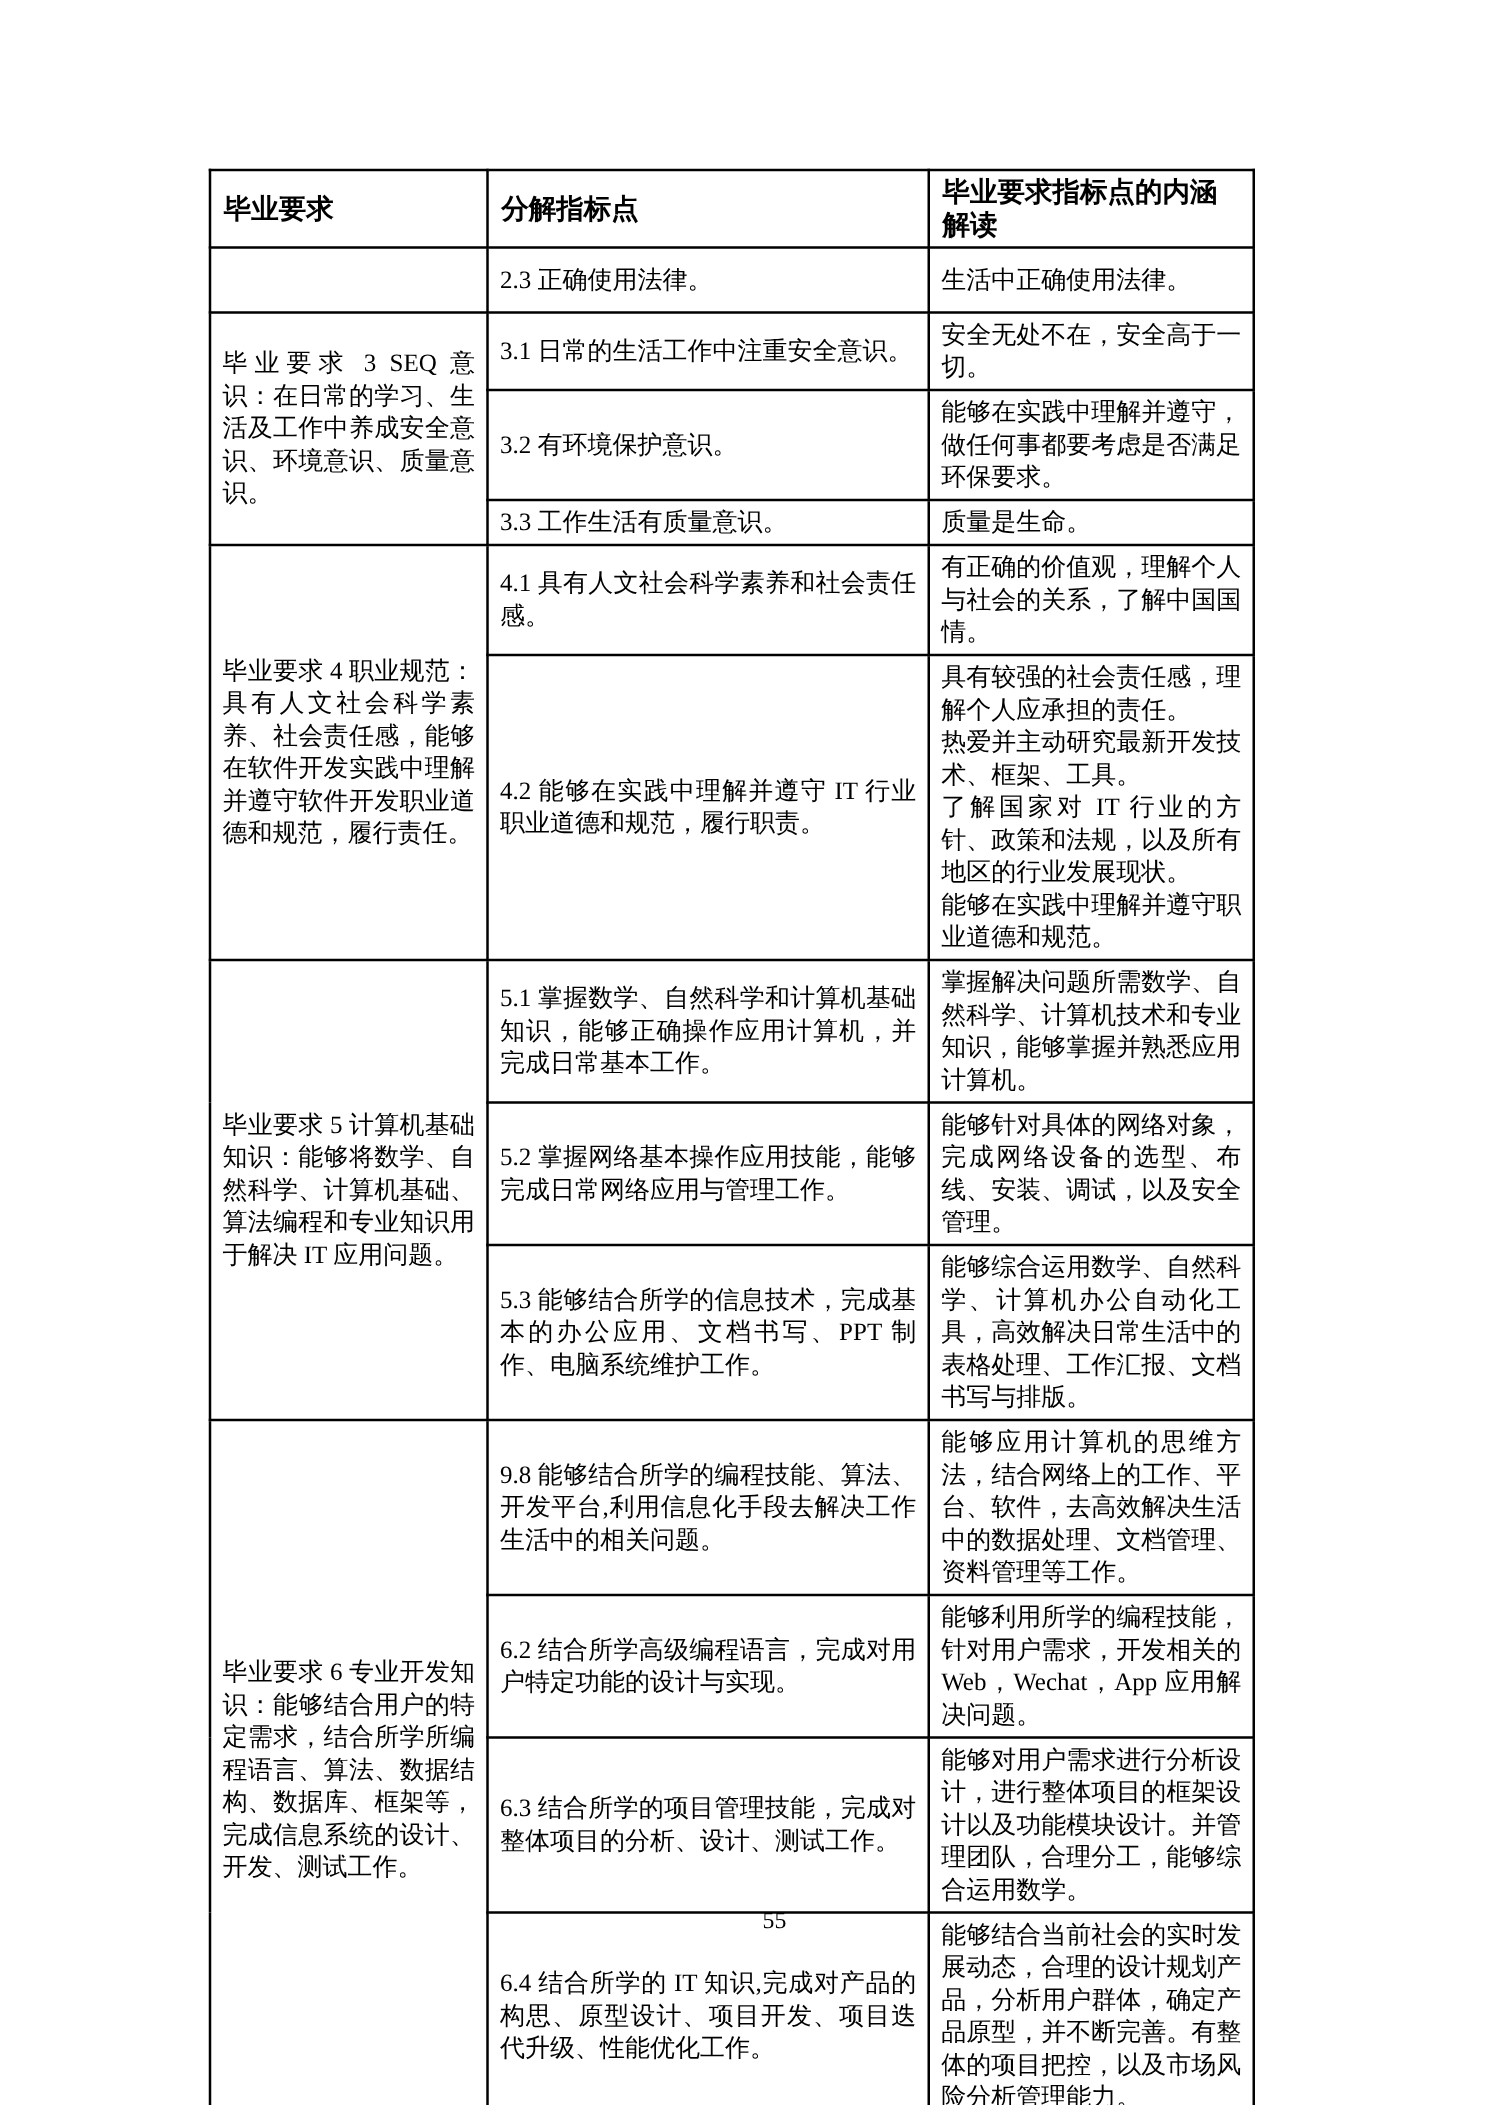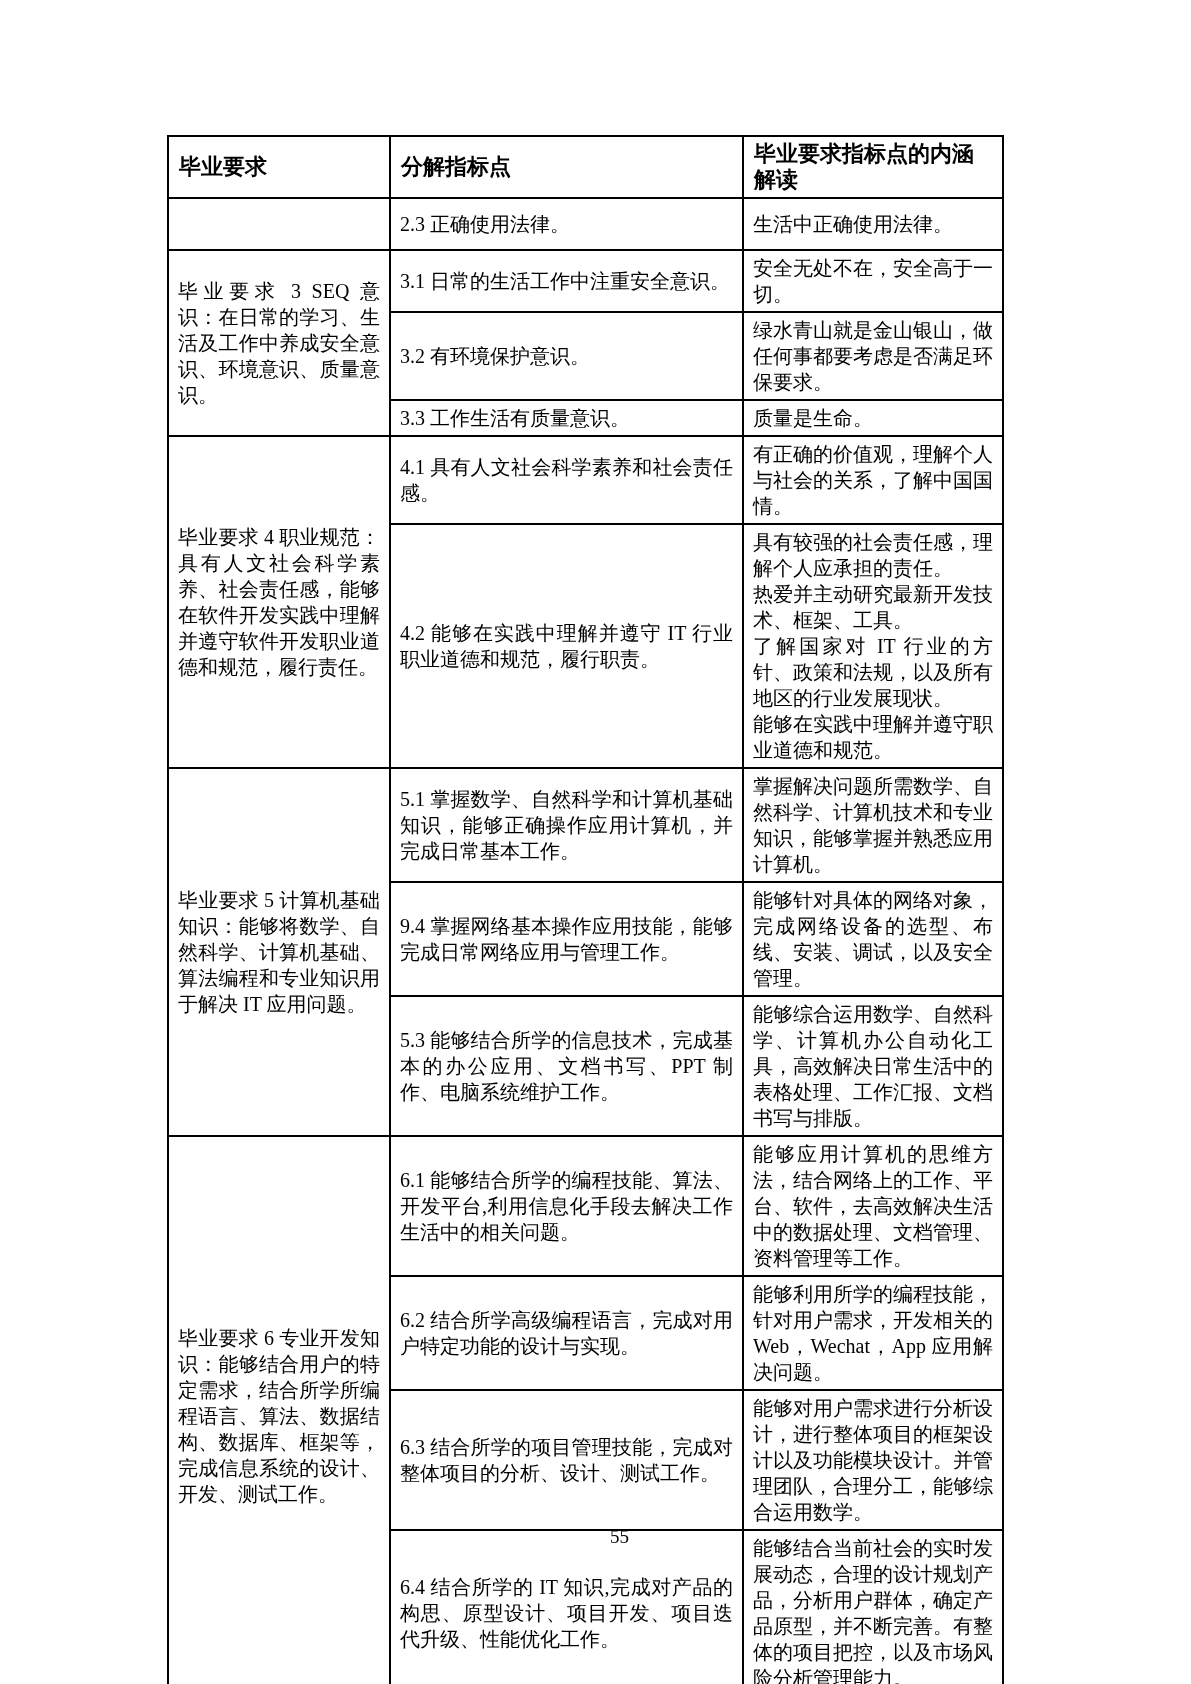--- a/index.html
+++ b/index.html
@@ -78,21 +78,21 @@
       <td class="int">生活中正确使用法律。</td>
     </tr>
 
     <tr style="height:58px">
       <td class="req" rowspan="3">毕业要求 3 SEQ 意识：在日常的学习、生活及工作中养成安全意识、环境意识、质量意识。</td>
       <td class="ind">3.1 日常的生活工作中注重安全意识。</td>
       <td class="int">安全无处不在，安全高于一切。</td>
     </tr>
     <tr style="height:57px">
       <td class="ind">3.2 有环境保护意识。</td>
-      <td class="int">绿水青山就是金山银山，做任何事都要考虑是否满足环保要求。</td>
+      <td class="int">能够在实践中理解并遵守，做任何事都要考虑是否满足环保要求。</td>
     </tr>
     <tr style="height:29px">
       <td class="ind">3.3 工作生活有质量意识。</td>
       <td class="int">质量是生命。</td>
     </tr>
 
     <tr style="height:57px">
       <td class="req" rowspan="2">毕业要求 4 职业规范：具有人文社会科学素养、社会责任感，能够在软件开发实践中理解并遵守软件开发职业道德和规范，履行责任。</td>
       <td class="ind">4.1 具有人文社会科学素养和社会责任感。</td>
       <td class="int">有正确的价值观，理解个人与社会的关系，了解中国国情。</td>
@@ -104,31 +104,31 @@
 了解国家对 IT 行业的方针、政策和法规，以及所有地区的行业发展现状。
 能够在实践中理解并遵守职业道德和规范。</td>
     </tr>
 
     <tr style="height:82px">
       <td class="req" rowspan="3">毕业要求 5 计算机基础知识：能够将数学、自然科学、计算机基础、算法编程和专业知识用于解决 IT 应用问题。</td>
       <td class="ind">5.1 掌握数学、自然科学和计算机基础知识，能够正确操作应用计算机，并完成日常基本工作。</td>
       <td class="int">掌握解决问题所需数学、自然科学、计算机技术和专业知识，能够掌握并熟悉应用计算机。</td>
     </tr>
     <tr style="height:84px">
-      <td class="ind">9.4 掌握网络基本操作应用技能，能够完成日常网络应用与管理工作。</td>
+      <td class="ind">5.2 掌握网络基本操作应用技能，能够完成日常网络应用与管理工作。</td>
       <td class="int">能够针对具体的网络对象，完成网络设备的选型、布线、安装、调试，以及安全管理。</td>
     </tr>
     <tr style="height:92px">
       <td class="ind">5.3 能够结合所学的信息技术，完成基本的办公应用、文档书写、PPT 制作、电脑系统维护工作。</td>
       <td class="int">能够综合运用数学、自然科学、计算机办公自动化工具，高效解决日常生活中的表格处理、工作汇报、文档书写与排版。</td>
     </tr>
 
     <tr style="height:109px">
       <td class="req" rowspan="4">毕业要求 6 专业开发知识：能够结合用户的特定需求，结合所学所编程语言、算法、数据结构、数据库、框架等，完成信息系统的设计、开发、测试工作。</td>
-      <td class="ind">6.1 能够结合所学的编程技能、算法、开发平台,利用信息化手段去解决工作生活中的相关问题。</td>
+      <td class="ind">9.8 能够结合所学的编程技能、算法、开发平台,利用信息化手段去解决工作生活中的相关问题。</td>
       <td class="int">能够应用计算机的思维方法，结合网络上的工作、平台、软件，去高效解决生活中的数据处理、文档管理、资料管理等工作。</td>
     </tr>
     <tr style="height:82px">
       <td class="ind">6.2 结合所学高级编程语言，完成对用户特定功能的设计与实现。</td>
       <td class="int">能够利用所学的编程技能，针对用户需求，开发相关的 Web，Wechat，App 应用解决问题。</td>
     </tr>
     <tr style="height:93px">
       <td class="ind">6.3 结合所学的项目管理技能，完成对整体项目的分析、设计、测试工作。</td>
       <td class="int">能够对用户需求进行分析设计，进行整体项目的框架设计以及功能模块设计。并管理团队，合理分工，能够综合运用数学。</td>
     </tr>

